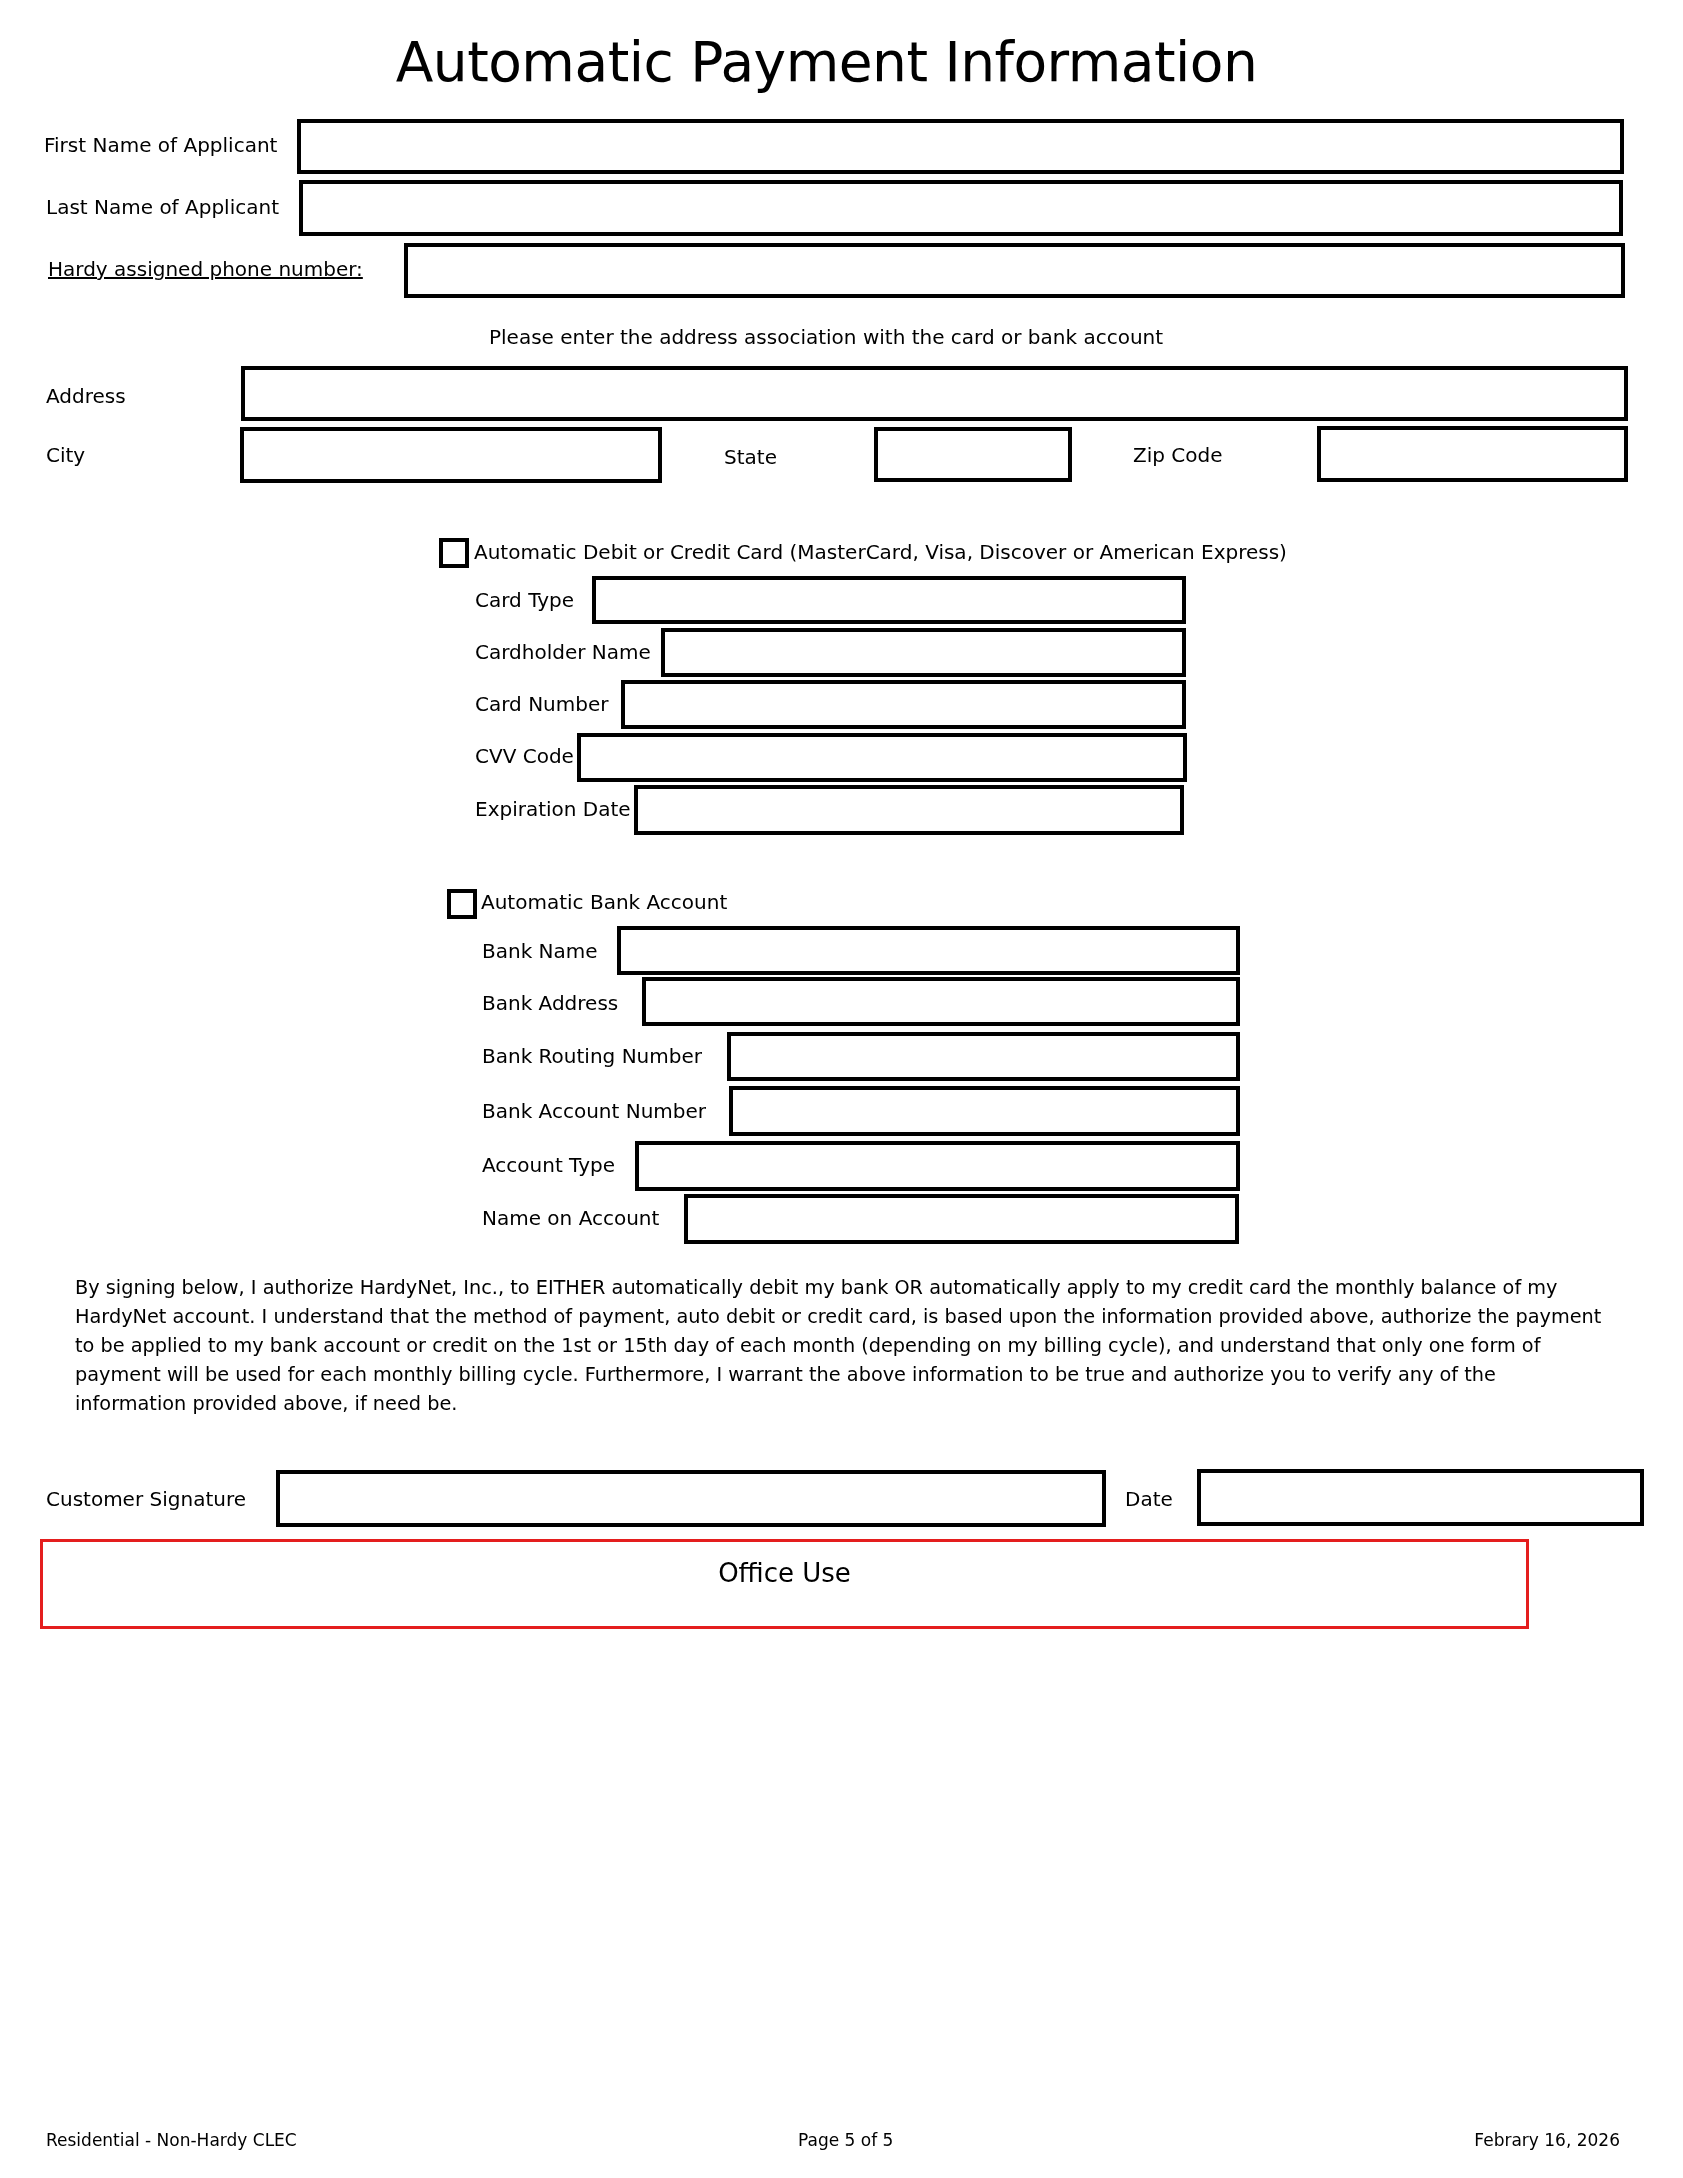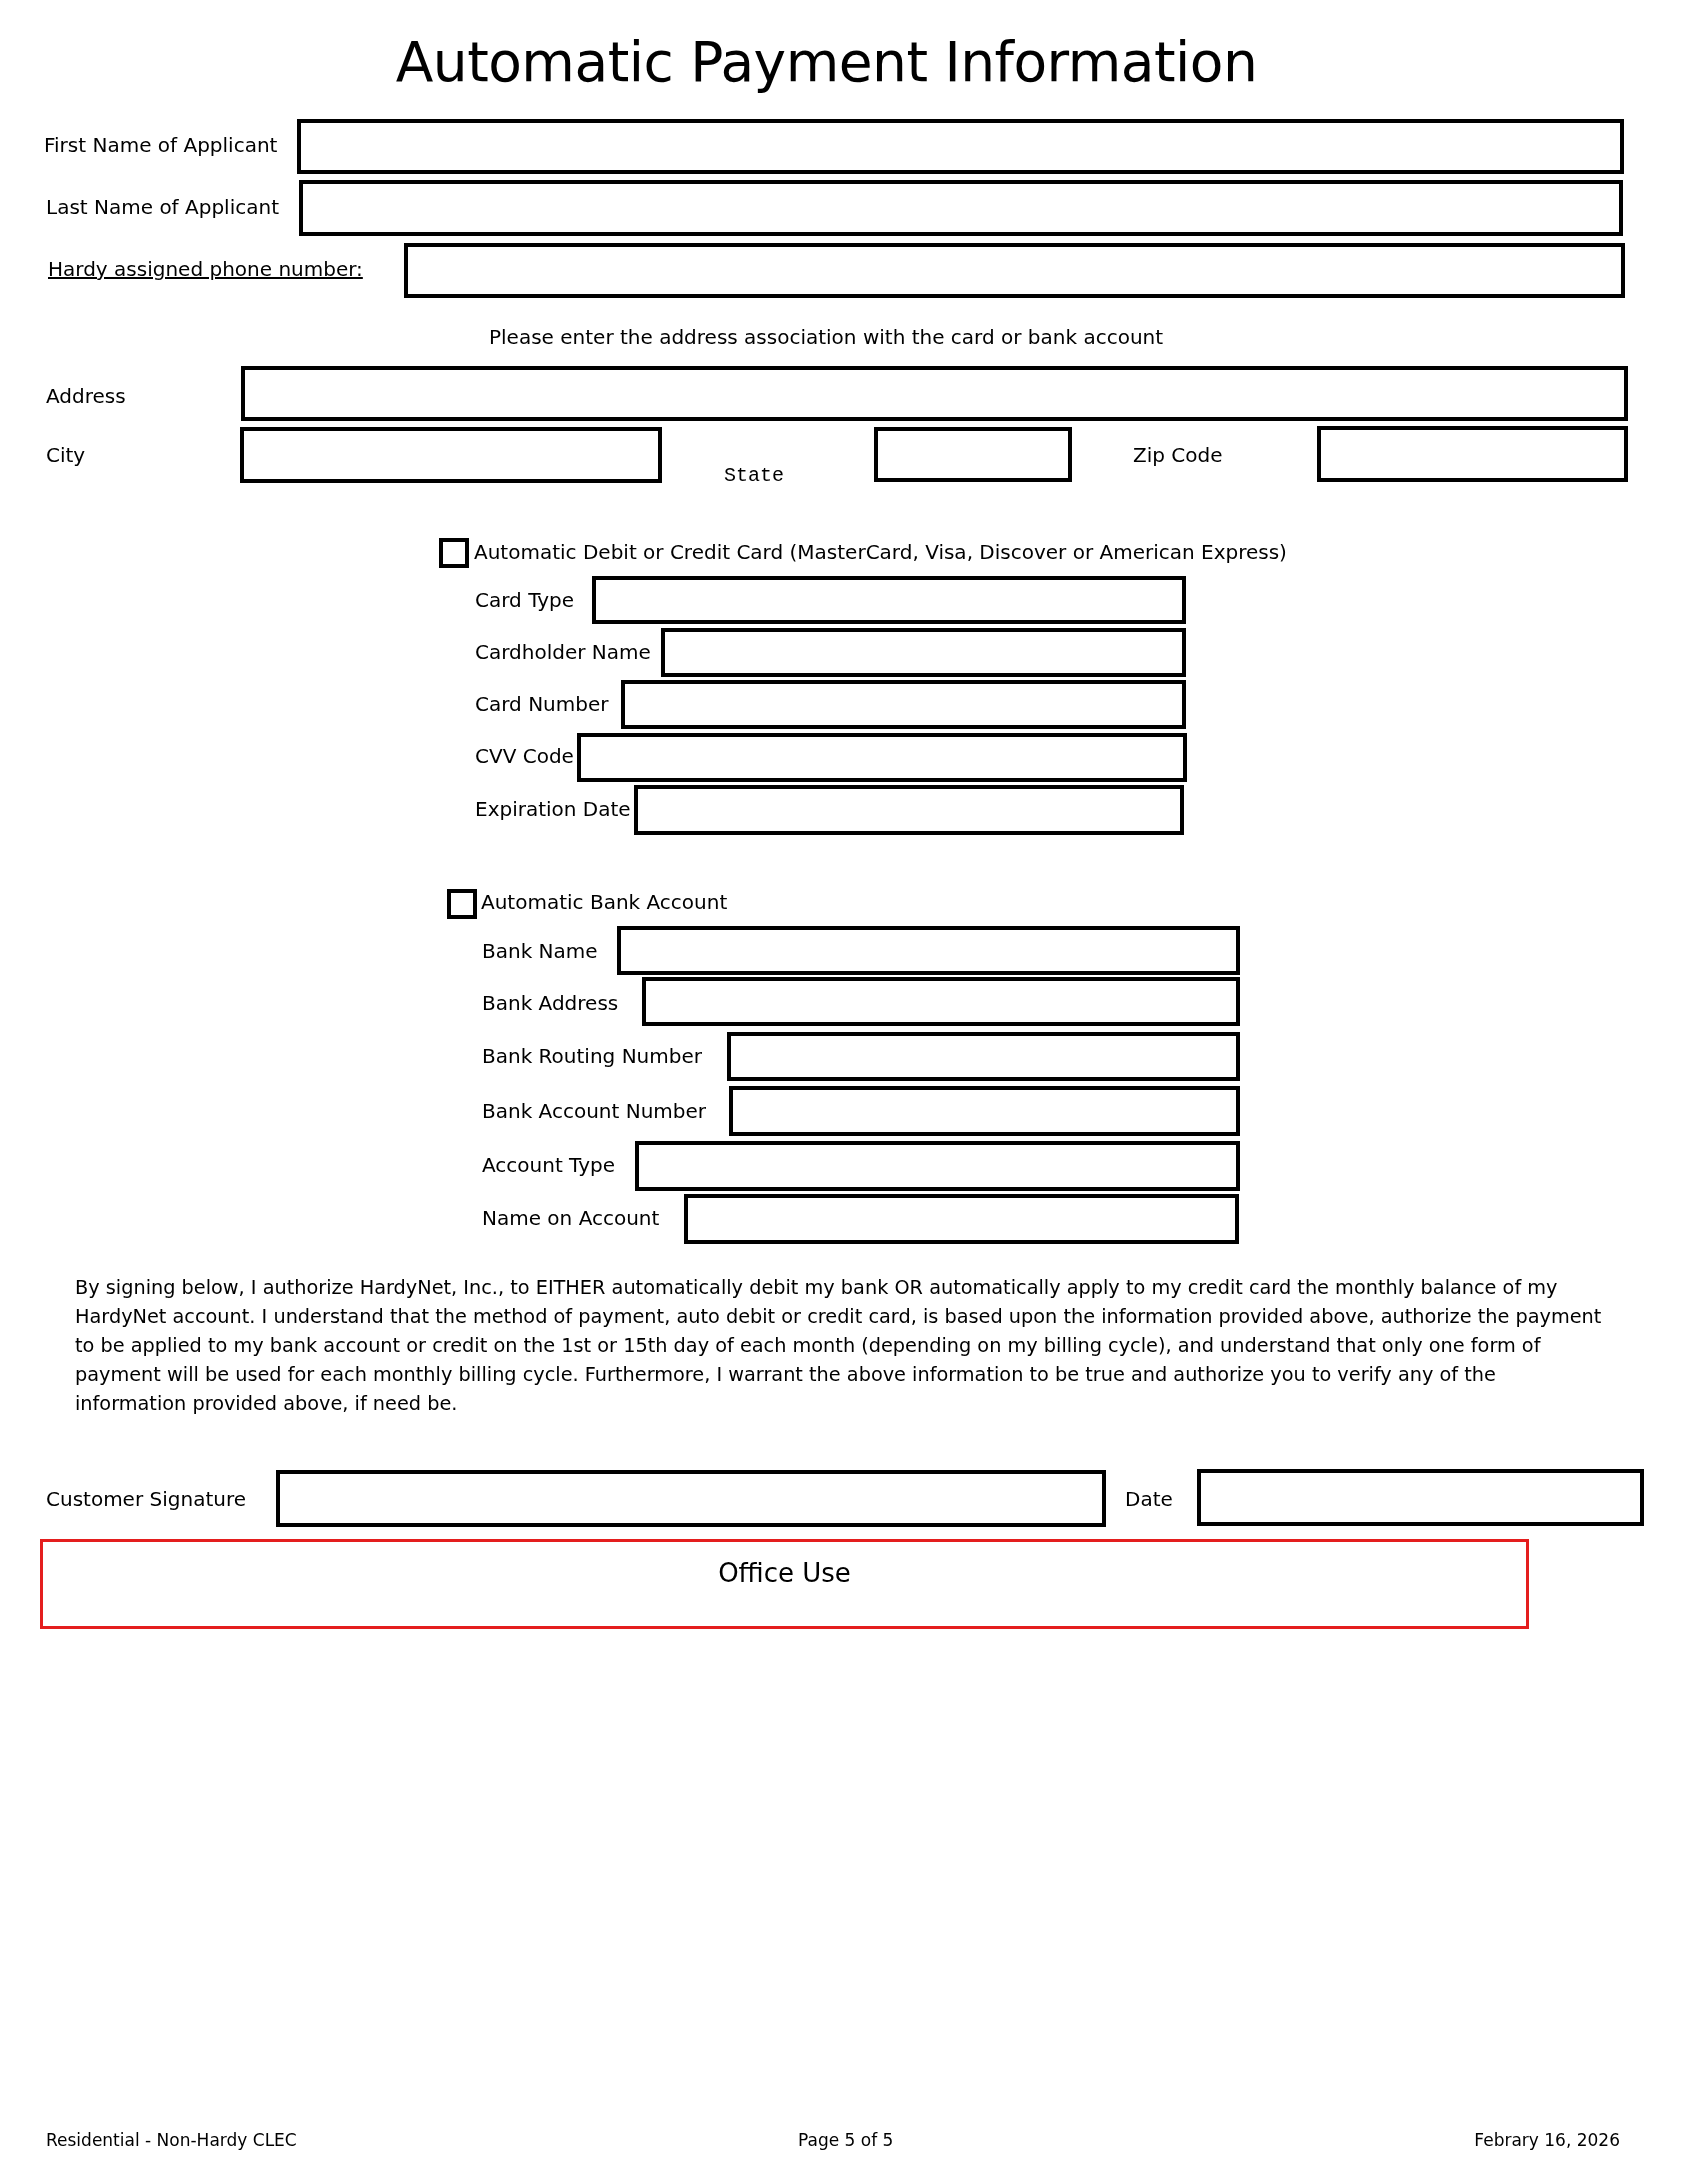--- a/index.html
+++ b/index.html
@@ -42,21 +42,21 @@
 <div class="lbl" style="left:46px; top:384px;">Address</div>
 <div class="box" style="left:241px; top:366px; width:1387px; height:55px;">
   <input type="text" value="" style="">
 </div>
 
 <div class="lbl" style="left:46px; top:443px;">City</div>
 <div class="box" style="left:240px; top:427px; width:422px; height:56px;">
   <input type="text" value="" style="">
 </div>
 
-<div class="lbl" style="left:724px; top:464px;font-family:Liberation Mono, monospace;">State</div>
+<div class="lbl" style="left:724px; top:445px;">State</div>
 <div class="box" style="left:874px; top:427px; width:198px; height:55px;">
   <input type="text" value="" style="">
 </div>
 
 <div class="lbl" style="left:1133px; top:443px;">Zip Code</div>
 <div class="box" style="left:1317px; top:426px; width:311px; height:56px;">
   <input type="text" value="" style="">
 </div>
 
 <div class="chk" style="left:439px; top:538px; width:30px; height:30px;"></div>

